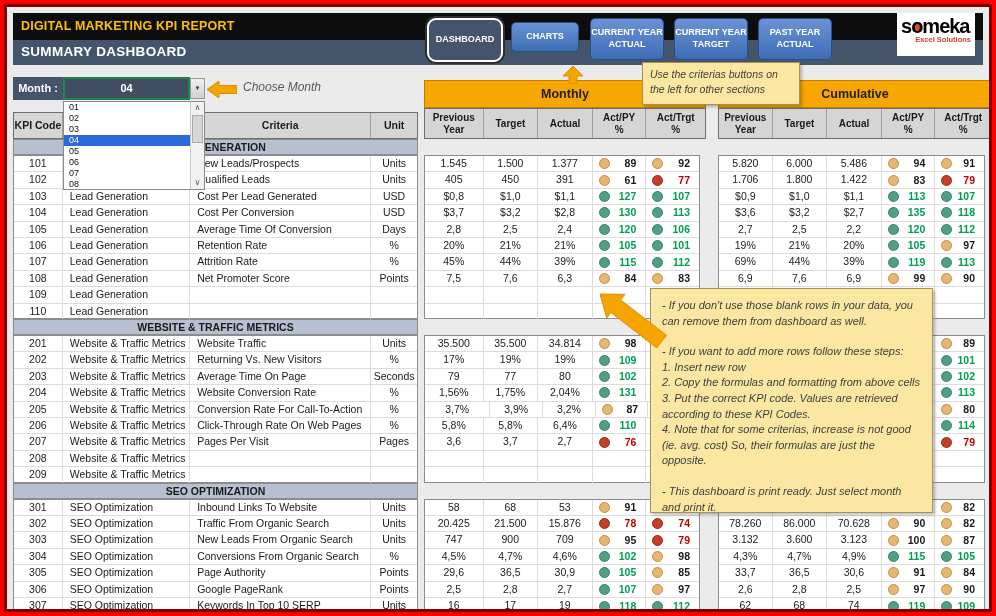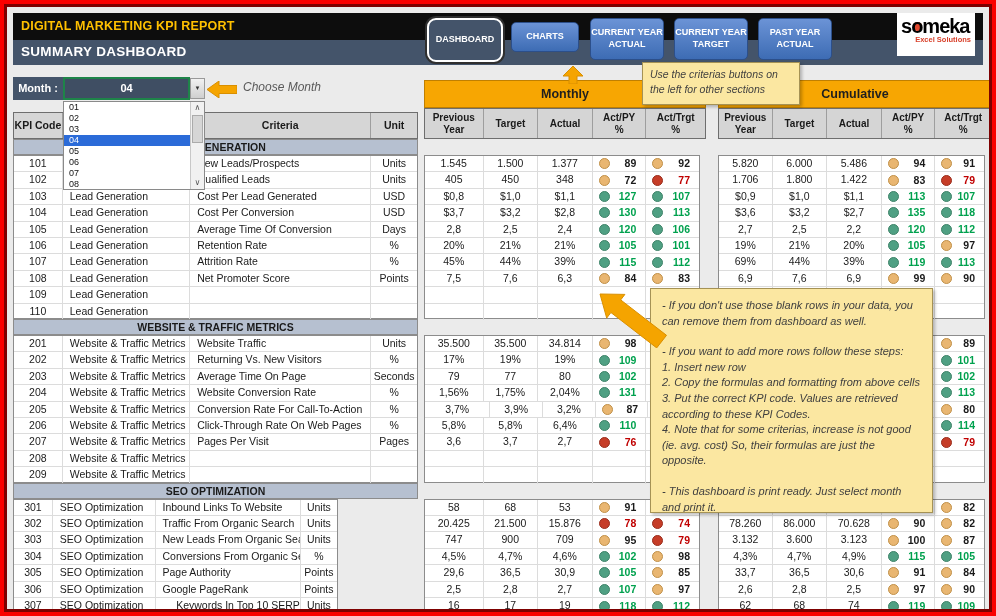--- a/index.html
+++ b/index.html
@@ -288,24 +288,24 @@
             <div class="rv" style="color: rgb(26, 26, 26);">89</div>
           </div>
           <div class="vc last ratio" style="width: 53px;">
             <div class="dot" style="background: rgb(233, 182, 113); border: 1px solid rgb(192, 144, 72);"></div>
             <div class="rv" style="color: rgb(26, 26, 26);">92</div>
           </div>
         </div>
         <div class="trow">
           <div class="vc c" style="width: 59px;">405</div>
           <div class="vc c" style="width: 55px;">450</div>
-          <div class="vc c" style="width: 55px;">348</div>
-          <div class="vc ratio" style="width: 54px;">
-            <div class="dot" style="background: rgb(233, 182, 113); border: 1px solid rgb(192, 144, 72);"></div>
-            <div class="rv" style="color: rgb(26, 26, 26);">72</div>
+          <div class="vc c" style="width: 55px;">391</div>
+          <div class="vc ratio" style="width: 54px;">
+            <div class="dot" style="background: rgb(233, 182, 113); border: 1px solid rgb(192, 144, 72);"></div>
+            <div class="rv" style="color: rgb(26, 26, 26);">61</div>
           </div>
           <div class="vc last ratio" style="width: 53px;">
             <div class="dot" style="background: rgb(198, 61, 40); border: 1px solid rgb(153, 45, 28);"></div>
             <div class="rv" style="color: rgb(192, 0, 0);">77</div>
           </div>
         </div>
         <div class="trow">
           <div class="vc c" style="width: 59px;">$0,8</div>
           <div class="vc c" style="width: 55px;">$1,0</div>
           <div class="vc c" style="width: 55px;">$1,1</div>
@@ -741,21 +741,21 @@
         </div>
         <div class="trow">
           <div class="vc c" style="width: 54px;"></div>
           <div class="vc c" style="width: 55px;"></div>
           <div class="vc c" style="width: 55px;"></div>
           <div class="vc c" style="width: 54px;"></div>
           <div class="vc last c" style="width: 49px;"></div>
         </div>
       </div>
       <div class="band" style="top: 475.6px;">SEO OPTIMIZATION</div>
-      <div class="vgroup" style="left: 6px; top: 491.6px; width: 325px; height: 114.8px;">
+      <div class="vgroup" style="left: 6px; top: 491.6px; width: 405px; height: 114.8px;">
         <div class="trow">
           <div class="lc c" style="width: 49px;">301</div>
           <div class="lc l" style="width: 128px;">SEO Optimization</div>
           <div class="lc l" style="width: 182px;">Inbound Links To Website</div>
           <div class="lc c last" style="width: 46px;">Units</div>
         </div>
         <div class="trow">
           <div class="lc c" style="width: 49px;">302</div>
           <div class="lc l" style="width: 128px;">SEO Optimization</div>
           <div class="lc l" style="width: 182px;">Traffic From Organic Search</div>
@@ -781,21 +781,21 @@
         </div>
         <div class="trow">
           <div class="lc c" style="width: 49px;">306</div>
           <div class="lc l" style="width: 128px;">SEO Optimization</div>
           <div class="lc l" style="width: 182px;">Google PageRank</div>
           <div class="lc c last" style="width: 46px;">Points</div>
         </div>
         <div class="trow">
           <div class="lc c" style="width: 49px;">307</div>
           <div class="lc l" style="width: 128px;">SEO Optimization</div>
-          <div class="lc l" style="width: 182px; text-align: right;">Keywords In Top 10 SERP</div>
+          <div class="lc l" style="width: 182px;">Keywords In Top 10 SERP</div>
           <div class="lc c last" style="width: 46px;">Units</div>
         </div>
       </div>
       <div class="vgroup" style="left: 417px; top: 491.6px; width: 276px; height: 114.8px;">
         <div class="trow">
           <div class="vc c" style="width: 59px;">58</div>
           <div class="vc c" style="width: 55px;">68</div>
           <div class="vc c" style="width: 55px;">53</div>
           <div class="vc ratio" style="width: 54px;">
             <div class="dot" style="background: rgb(233, 182, 113); border: 1px solid rgb(192, 144, 72);"></div>

